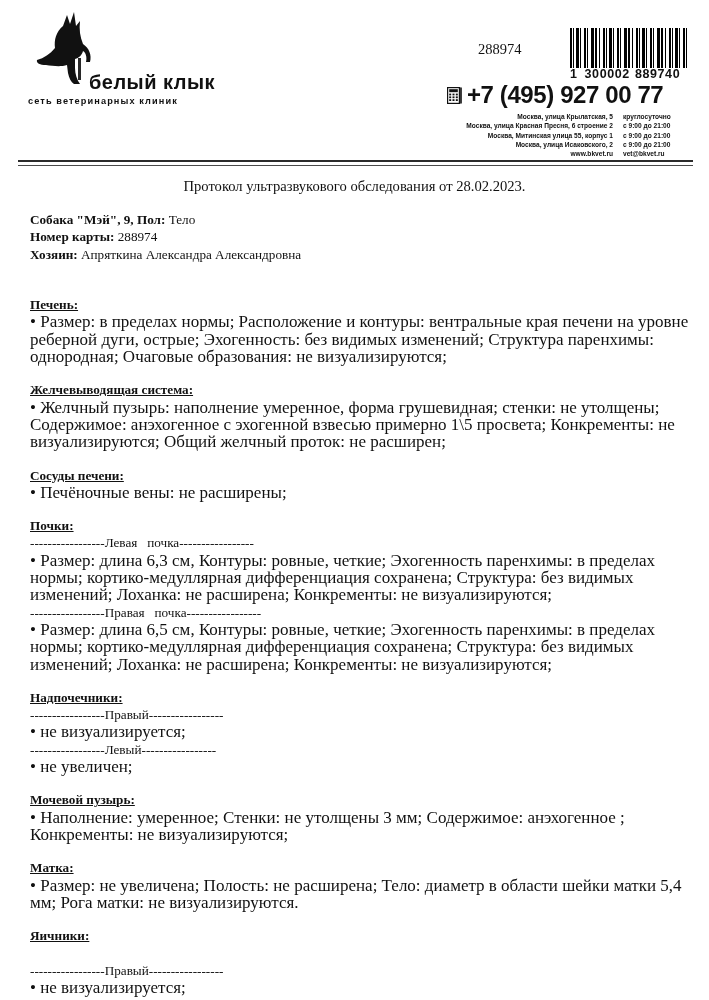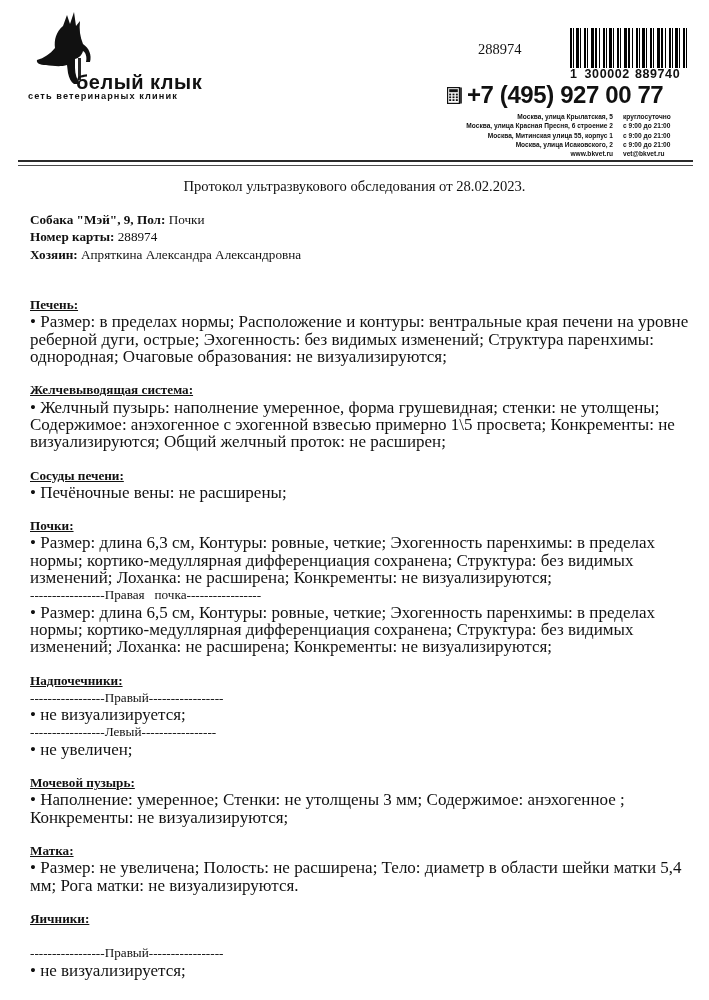--- a/index.html
+++ b/index.html
@@ -40,27 +40,29 @@
     height: 78px;
   }
   .logo-text {
     font-family: "Liberation Sans", "DejaVu Sans", sans-serif;
     font-weight: bold;
     font-size: 20px;
     letter-spacing: 0.5px;
     color: #111;
     margin-left: 48px;
     line-height: 1;
+    text-align: center;
   }
   .logo-sub {
     font-family: "Liberation Sans", "DejaVu Sans", sans-serif;
     font-weight: bold;
     font-size: 9.2px;
     letter-spacing: 1.1px;
     color: #111;
+    margin-top: 5px;
     margin-left: 0px;
     line-height: 1;
   }
 
   .card-number {
     position: absolute;
     left: 478px;
     top: 41px;
     font-family: "Liberation Serif", serif;
     font-size: 14.5px;
@@ -288,21 +290,21 @@
   </div>
 
   <div class="head-rule"></div>
   <div class="head-rule-2"></div>
 
   <div class="doc-title">Протокол ультразвукового обследования  от 28.02.2023.</div>
 
   <div class="content">
 
     <div class="meta-line">
-      <b>Собака "Мэй", 9, Пол:</b><span> Почки</span>
+      <b>Собака "Мэй", 9, Пол:</b><span> Тело</span>
     </div>
     <div class="meta-line">
       <b>Номер карты:</b><span> 288974</span>
     </div>
     <div class="meta-line">
       <b>Хозяин:</b><span> Апряткина Александра Александровна</span>
     </div>
 
     <div class="gap-line"></div>
 
@@ -317,20 +319,21 @@
     </div>
 
     <div class="section">
       <span class="sec-head">Сосуды печени:</span>
       <div class="sec-body">• Печёночные вены: не расширены;</div>
     </div>
 
 
     <div class="section">
       <span class="sec-head">Почки:</span>
+      <div class="sep">-----------------Левая   почка-----------------</div>
       <div class="sec-body">• Размер: длина 6,3 см, Контуры: ровные, четкие; Эхогенность паренхимы: в пределах нормы; кортико-медуллярная дифференциация сохранена; Структура: без видимых изменений; Лоханка: не расширена; Конкременты: не визуализируются;</div>
       <div class="sep">-----------------Правая   почка-----------------</div>
       <div class="sec-body">• Размер: длина 6,5 см, Контуры: ровные, четкие; Эхогенность паренхимы: в пределах нормы; кортико-медуллярная дифференциация сохранена; Структура: без видимых изменений; Лоханка: не расширена; Конкременты: не визуализируются;</div>
     </div>
 
     <div class="section">
       <span class="sec-head">Надпочечники:</span>
       <div class="sep">-----------------Правый-----------------</div>
       <div class="sec-body">• не визуализируется;</div>
       <div class="sep">-----------------Левый-----------------</div>

